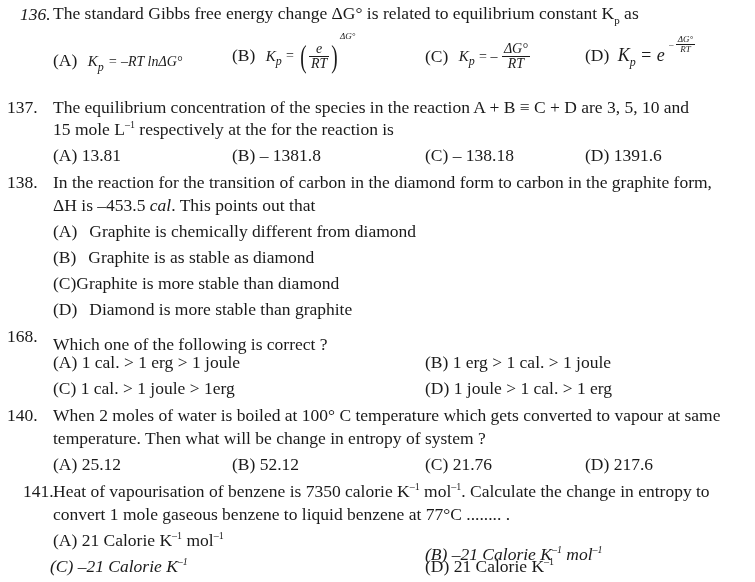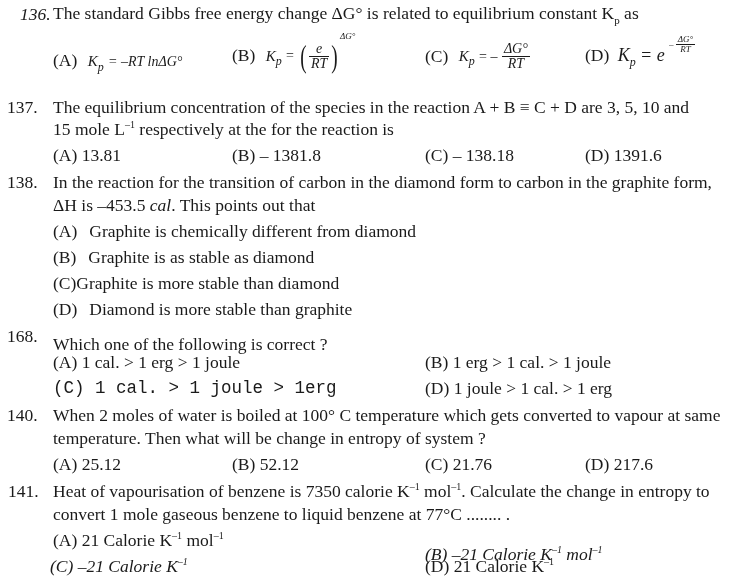--- a/index.html
+++ b/index.html
@@ -78,36 +78,36 @@
   <div class="abs" style="left:53px;top:249px;"><span>(B)</span><span style="margin-left:12px;">Graphite is as stable as diamond</span></div>
   <div class="abs" style="left:53px;top:275px;"><span>(C)</span><span style="">Graphite is more stable than diamond</span></div>
   <div class="abs" style="left:53px;top:301px;"><span>(D)</span><span style="margin-left:12px;">Diamond is more stable than graphite</span></div>
 </div>
 
 <div>
   <span class="abs" style="left:7px;top:328px;">168.</span>
   <span class="abs" style="left:53px;top:336px;">Which one of the following is correct ?</span>
   <span class="abs" style="left:53px;top:354px;">(A) 1 cal. &gt; 1 erg &gt; 1 joule</span>
   <span class="abs" style="left:425px;top:354px;">(B) 1 erg &gt; 1 cal. &gt; 1 joule</span>
-  <span class="abs" style="left:53px;top:380px;font-family:Liberation Mono, monospace;">(C) 1 cal. &gt; 1 joule &gt; 1erg</span>
+  <span class="abs" style="left:53px;top:380px;">(C) 1 cal. &gt; 1 joule &gt; 1erg</span>
   <span class="abs" style="left:425px;top:380px;text-align:center;">(D) 1 joule &gt; 1 cal. &gt; 1 erg</span>
 </div>
 
 <div>
   <span class="abs" style="left:7px;top:407px;">140.</span>
   <span class="abs" style="left:53px;top:407px;">When 2 moles of water is boiled at 100° C temperature which gets converted to vapour at same</span>
   <span class="abs" style="left:53px;top:430px;">temperature. Then what will be change in entropy of system ?</span>
   <span class="abs" style="left:53px;top:456px;">(A) 25.12</span>
   <span class="abs" style="left:232px;top:456px;">(B) 52.12</span>
   <span class="abs" style="left:425px;top:456px;">(C) 21.76</span>
   <span class="abs" style="left:585px;top:456px;">(D) 217.6</span>
 </div>
 
 <div>
-  <span class="abs" style="left:8px;top:483px;">141.</span>
+  <span class="abs" style="left:23px;top:483px;">141.</span>
   <span class="abs" style="left:53px;top:483px;"><span>Heat of vapourisation of benzene is 7350 calorie K</span><sup style="font-size:10px;">–1</sup><span> mol</span><sup style="font-size:10px;">–1</sup><span>. Calculate the change in entropy to</span></span>
   <span class="abs" style="left:53px;top:506px;">convert 1 mole gaseous benzene to liquid benzene at 77°C ........ .</span>
 
   <div class="abs" style="left:53px;top:532px;"><span>(A) 21 Calorie K</span><sup style="font-size:10px;">–1</sup><span> mol</span><sup style="font-size:10px;">–1</sup></div>
   <div class="abs" style="left:425px;top:546px;font-style:italic;"><span>(B) –21 Calorie K</span><sup style="font-size:10px;">–1</sup><span> mol</span><sup style="font-size:10px;">–1</sup></div>
   <div class="abs" style="left:50px;top:558px;font-style:italic;"><span>(C) –21 Calorie K</span><sup style="font-size:10px;">–1</sup></div>
   <div class="abs" style="left:425px;top:558px;"><span>(D) 21 Calorie K</span><sup style="font-size:10px;">–1</sup></div>
 </div>
 
 </body></html>

